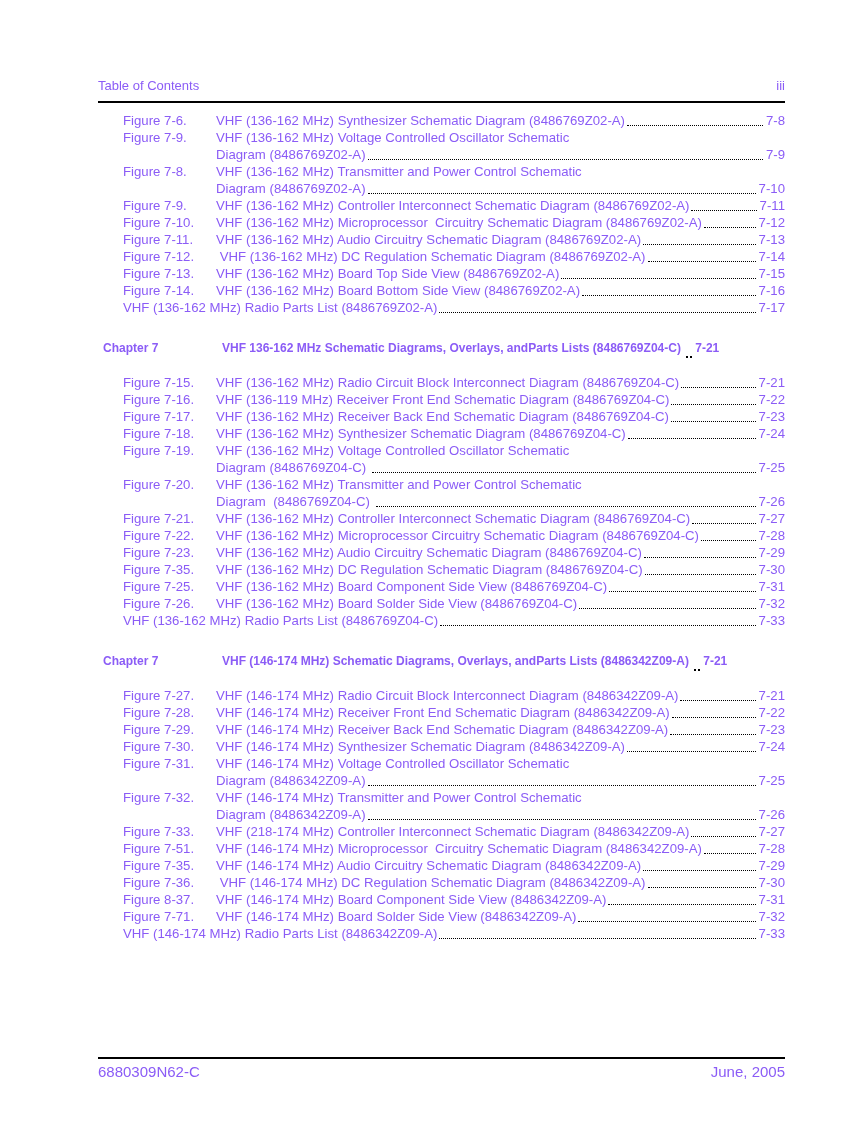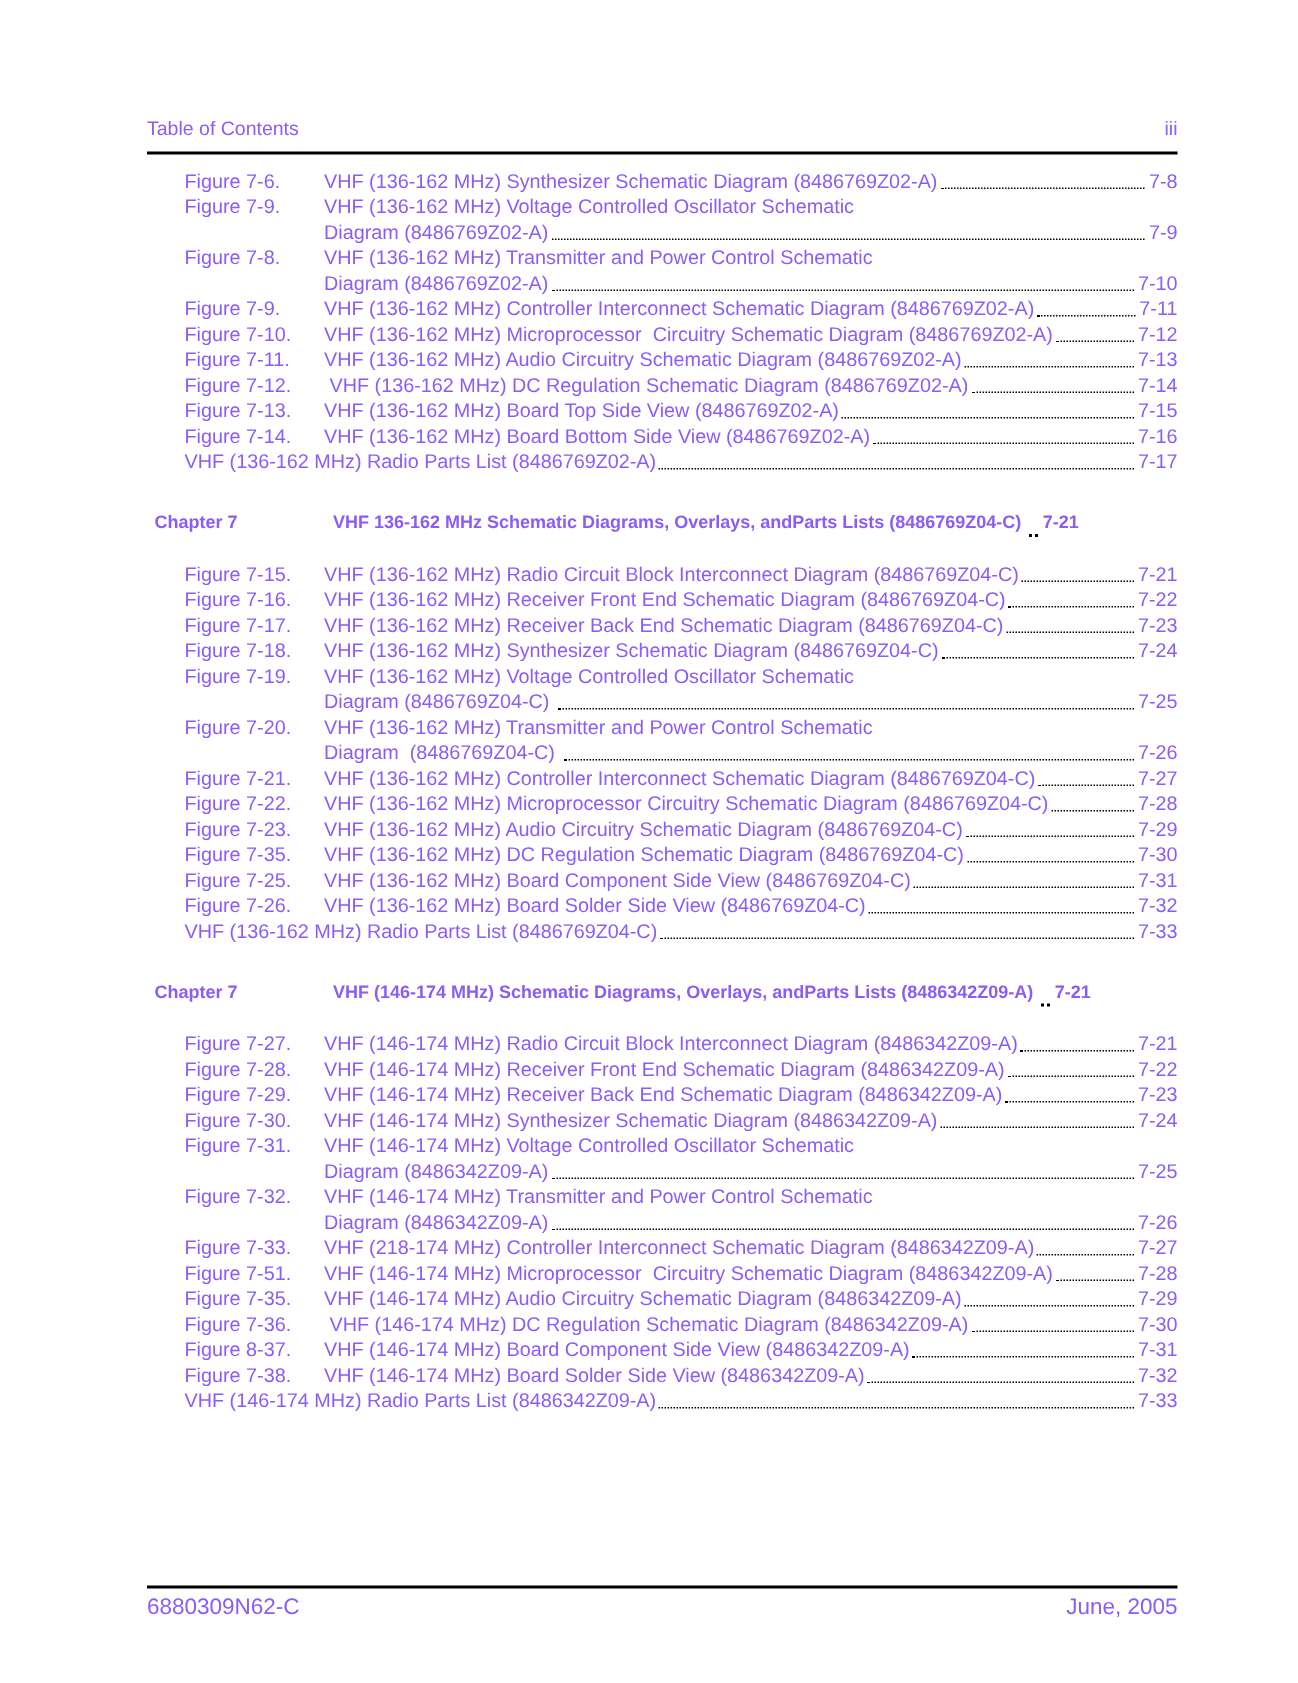--- a/index.html
+++ b/index.html
@@ -102,21 +102,21 @@
       </div>
       <div class="chapter-block">
         <span class="clabel">Chapter 7</span>
         <div class="clines">
           <div class="cline"><span class="ftext">VHF 136-162 MHz Schematic Diagrams, Overlays, and</span></div>
           <div class="cline"><span class="ftext">Parts Lists (8486769Z04-C) </span><span class="leader"></span><span class="pagenum">7-21</span></div>
         </div>
       </div>
       <div class="figures-block">
         <div class="toc-row"><span class="flabel">Figure 7-15.</span><span class="ftext">VHF (136-162 MHz) Radio Circuit Block Interconnect Diagram (8486769Z04-C)</span><span class="leader"></span><span class="pagenum">7-21</span></div>
-        <div class="toc-row"><span class="flabel">Figure 7-16.</span><span class="ftext">VHF (136-162 MHz) Receiver Front End Schematic Diagram (8486769Z04-C)</span><span class="leader"></span><span class="pagenum">7-22</span></div>
+        <div class="toc-row"><span class="flabel">Figure 7-16.</span><span class="ftext">VHF (136-119 MHz) Receiver Front End Schematic Diagram (8486769Z04-C)</span><span class="leader"></span><span class="pagenum">7-22</span></div>
         <div class="toc-row"><span class="flabel">Figure 7-17.</span><span class="ftext">VHF (136-162 MHz) Receiver Back End Schematic Diagram (8486769Z04-C)</span><span class="leader"></span><span class="pagenum">7-23</span></div>
         <div class="toc-row"><span class="flabel">Figure 7-18.</span><span class="ftext">VHF (136-162 MHz) Synthesizer Schematic Diagram (8486769Z04-C)</span><span class="leader"></span><span class="pagenum">7-24</span></div>
         <div class="toc-row"><span class="flabel">Figure 7-19.</span><span class="ftext">VHF (136-162 MHz) Voltage Controlled Oscillator Schematic</span></div>
         <div class="toc-row"><span class="flabel"></span><span class="ftext">Diagram (8486769Z04-C) </span><span class="leader"></span><span class="pagenum">7-25</span></div>
         <div class="toc-row"><span class="flabel">Figure 7-20.</span><span class="ftext">VHF (136-162 MHz) Transmitter and Power Control Schematic</span></div>
         <div class="toc-row"><span class="flabel"></span><span class="ftext">Diagram  (8486769Z04-C) </span><span class="leader"></span><span class="pagenum">7-26</span></div>
         <div class="toc-row"><span class="flabel">Figure 7-21.</span><span class="ftext">VHF (136-162 MHz) Controller Interconnect Schematic Diagram (8486769Z04-C)</span><span class="leader"></span><span class="pagenum">7-27</span></div>
         <div class="toc-row"><span class="flabel">Figure 7-22.</span><span class="ftext">VHF (136-162 MHz) Microprocessor Circuitry Schematic Diagram (8486769Z04-C)</span><span class="leader"></span><span class="pagenum">7-28</span></div>
         <div class="toc-row"><span class="flabel">Figure 7-23.</span><span class="ftext">VHF (136-162 MHz) Audio Circuitry Schematic Diagram (8486769Z04-C)</span><span class="leader"></span><span class="pagenum">7-29</span></div>
         <div class="toc-row"><span class="flabel">Figure 7-35.</span><span class="ftext">VHF (136-162 MHz) DC Regulation Schematic Diagram (8486769Z04-C)</span><span class="leader"></span><span class="pagenum">7-30</span></div>
@@ -138,21 +138,21 @@
         <div class="toc-row"><span class="flabel">Figure 7-30.</span><span class="ftext">VHF (146-174 MHz) Synthesizer Schematic Diagram (8486342Z09-A)</span><span class="leader"></span><span class="pagenum">7-24</span></div>
         <div class="toc-row"><span class="flabel">Figure 7-31.</span><span class="ftext">VHF (146-174 MHz) Voltage Controlled Oscillator Schematic</span></div>
         <div class="toc-row"><span class="flabel"></span><span class="ftext">Diagram (8486342Z09-A)</span><span class="leader"></span><span class="pagenum">7-25</span></div>
         <div class="toc-row"><span class="flabel">Figure 7-32.</span><span class="ftext">VHF (146-174 MHz) Transmitter and Power Control Schematic</span></div>
         <div class="toc-row"><span class="flabel"></span><span class="ftext">Diagram (8486342Z09-A)</span><span class="leader"></span><span class="pagenum">7-26</span></div>
         <div class="toc-row"><span class="flabel">Figure 7-33.</span><span class="ftext">VHF (218-174 MHz) Controller Interconnect Schematic Diagram (8486342Z09-A)</span><span class="leader"></span><span class="pagenum">7-27</span></div>
         <div class="toc-row"><span class="flabel">Figure 7-51.</span><span class="ftext">VHF (146-174 MHz) Microprocessor  Circuitry Schematic Diagram (8486342Z09-A)</span><span class="leader"></span><span class="pagenum">7-28</span></div>
         <div class="toc-row"><span class="flabel">Figure 7-35.</span><span class="ftext">VHF (146-174 MHz) Audio Circuitry Schematic Diagram (8486342Z09-A)</span><span class="leader"></span><span class="pagenum">7-29</span></div>
         <div class="toc-row"><span class="flabel">Figure 7-36.</span><span class="ftext"> VHF (146-174 MHz) DC Regulation Schematic Diagram (8486342Z09-A)</span><span class="leader"></span><span class="pagenum">7-30</span></div>
         <div class="toc-row"><span class="flabel">Figure 8-37.</span><span class="ftext">VHF (146-174 MHz) Board Component Side View (8486342Z09-A)</span><span class="leader"></span><span class="pagenum">7-31</span></div>
-        <div class="toc-row"><span class="flabel">Figure 7-38.</span><span class="ftext">VHF (146-174 MHz) Board Solder Side View (8486342Z09-A)</span><span class="leader"></span><span class="pagenum">7-32</span></div>
+        <div class="toc-row"><span class="flabel">Figure 7-71.</span><span class="ftext">VHF (146-174 MHz) Board Solder Side View (8486342Z09-A)</span><span class="leader"></span><span class="pagenum">7-32</span></div>
         <div class="toc-row"><span class="ftext">VHF (146-174 MHz) Radio Parts List (8486342Z09-A)</span><span class="leader"></span><span class="pagenum">7-33</span></div>
       </div>
     </div>
 
   <div class="footer-rule"></div>
   <div class="running-footer">
     <span>6880309N62-C</span>
     <span>June, 2005</span>
   </div>
 </div>

